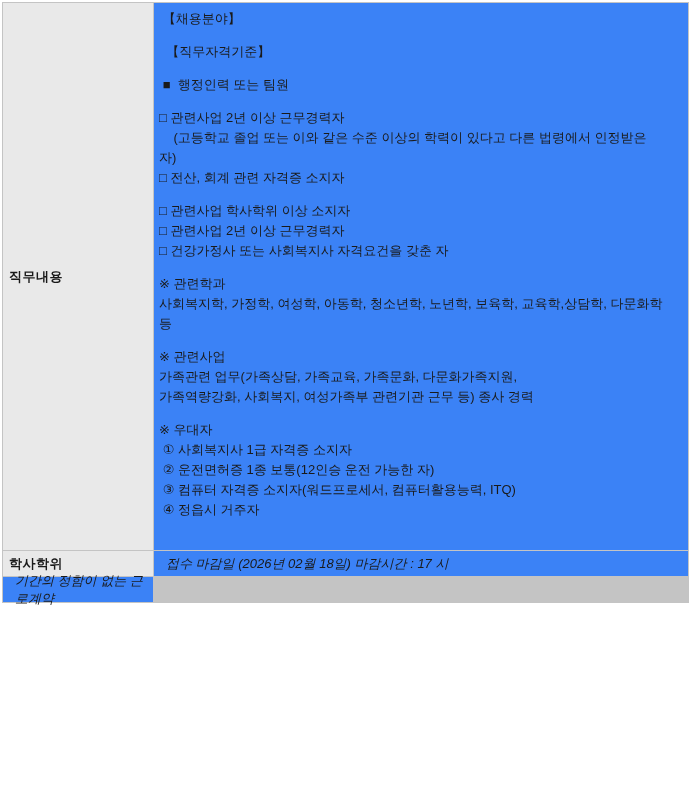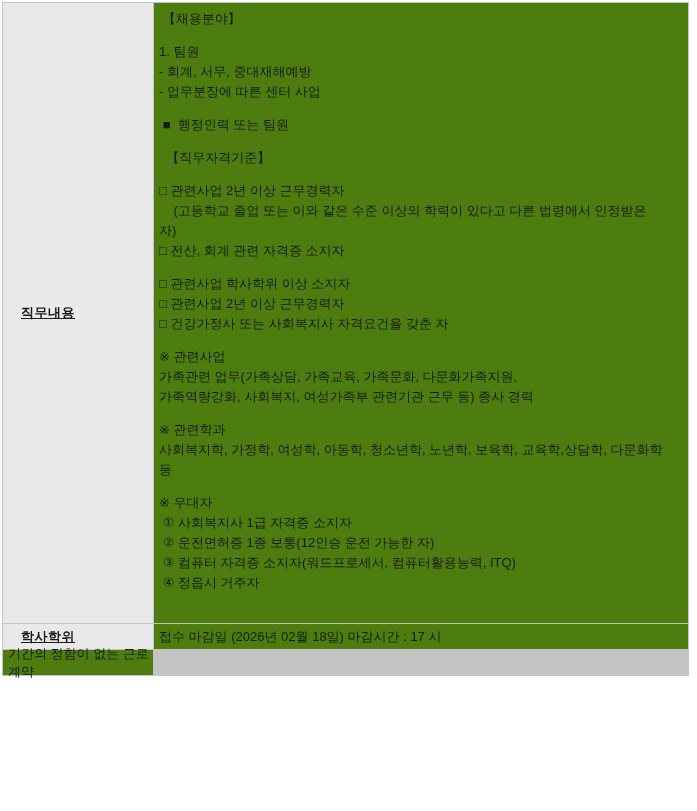--- a/index.html
+++ b/index.html
@@ -19,76 +19,73 @@
     top: 2px;
     width: 685px;
     display: grid;
     grid-template-columns: 150px 1fr;
     grid-auto-rows: auto;
     gap: 1px;
     background: var(--border, #c4c4c4);
     border: 1px solid var(--border, #c4c4c4);
   }
   .cell {
-    background: #4d7c0f;
+    background: #3b82f6;
     color: var(--text, #1a1a1a);
     font-size: 13px;
   }
   .label-cell {
     background: var(--label-bg, #e9e9e9);
     font-weight: bold;
     display: flex;
     align-items: center;
-    padding-left: 18px;
+    padding-left: 6px;
     letter-spacing: 0.5px;
-    text-decoration: underline;
   }
   .content-main {
     padding: 6px 10px 14px 5px;
     line-height: 20px;
   }
   .para {
     margin: 0 0 13px 0;
     white-space: pre-wrap;
   }
   .para:last-child { margin-bottom: 16px; }
   .content-small {
     height: 25px;
     display: flex;
     align-items: center;
-    padding-left: 5px;
+    padding-left: 12px;
     white-space: pre-wrap;
+    font-style: italic;
   }
 </style>
 </head>
 <body>
 
 <div class="jobtable">
 
   <div class="cell label-cell">직무내용</div>
   <div class="cell content-main">
       <p class="para"> 【채용분야】</p>
-      <p class="para">1. 팀원
-- 회계, 서무, 중대재해예방
-- 업무분장에 따른 센터 사업</p>
+      <p class="para">  【직무자격기준】</p>
       <p class="para"> ■  행정인력 또는 팀원</p>
-      <p class="para">  【직무자격기준】</p>
       <p class="para">□ 관련사업 2년 이상 근무경력자
     (고등학교 졸업 또는 이와 같은 수준 이상의 학력이 있다고 다른 법령에서 인정받은
 자)
 □ 전산, 회계 관련 자격증 소지자</p>
       <p class="para">□ 관련사업 학사학위 이상 소지자
 □ 관련사업 2년 이상 근무경력자
 □ 건강가정사 또는 사회복지사 자격요건을 갖춘 자</p>
+      <p class="para">※ 관련학과
+사회복지학, 가정학, 여성학, 아동학, 청소년학, 노년학, 보육학, 교육학,상담학, 다문화학
+등</p>
       <p class="para">※ 관련사업
 가족관련 업무(가족상담, 가족교육, 가족문화, 다문화가족지원,
 가족역량강화, 사회복지, 여성가족부 관련기관 근무 등) 종사 경력</p>
-      <p class="para">※ 관련학과
-사회복지학, 가정학, 여성학, 아동학, 청소년학, 노년학, 보육학, 교육학,상담학, 다문화학
-등</p>
       <p class="para">※ 우대자
  ① 사회복지사 1급 자격증 소지자
  ② 운전면허증 1종 보통(12인승 운전 가능한 자)
  ③ 컴퓨터 자격증 소지자(워드프로세서, 컴퓨터활용능력, ITQ)
  ④ 정읍시 거주자</p>
     </div>
 
   <div class="cell label-cell">학사학위</div>
   <div class="cell content-small">접수 마감일 (2026년 02월 18일) 마감시간 : 17 시</div>
 

